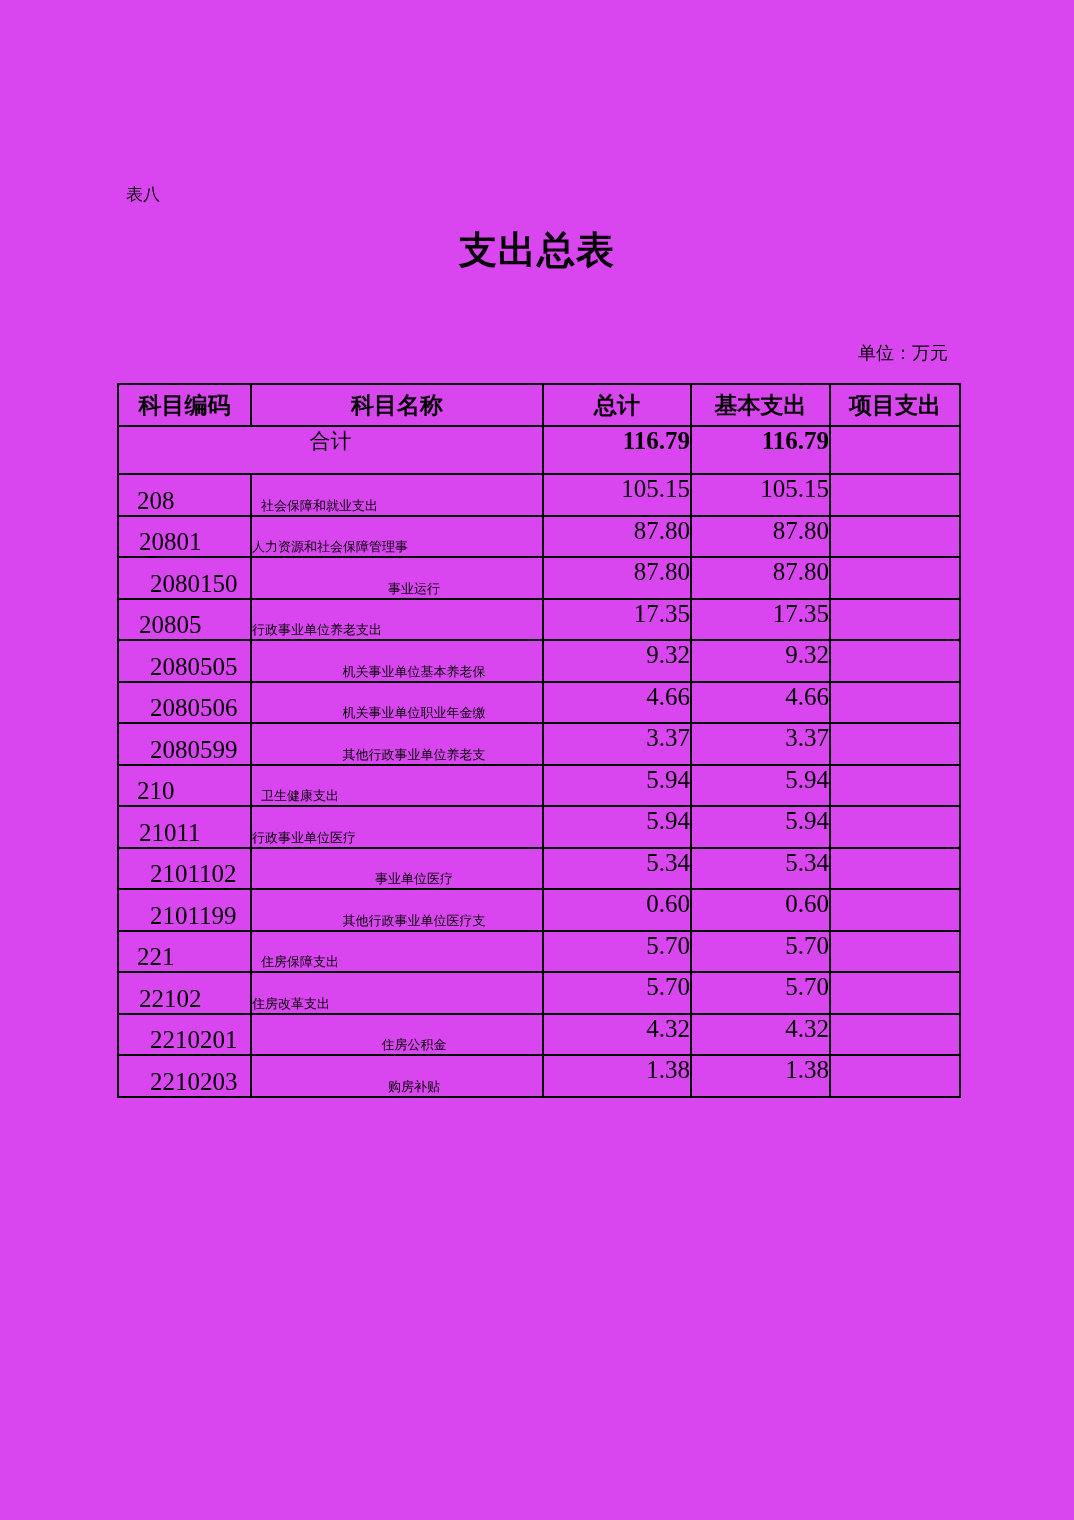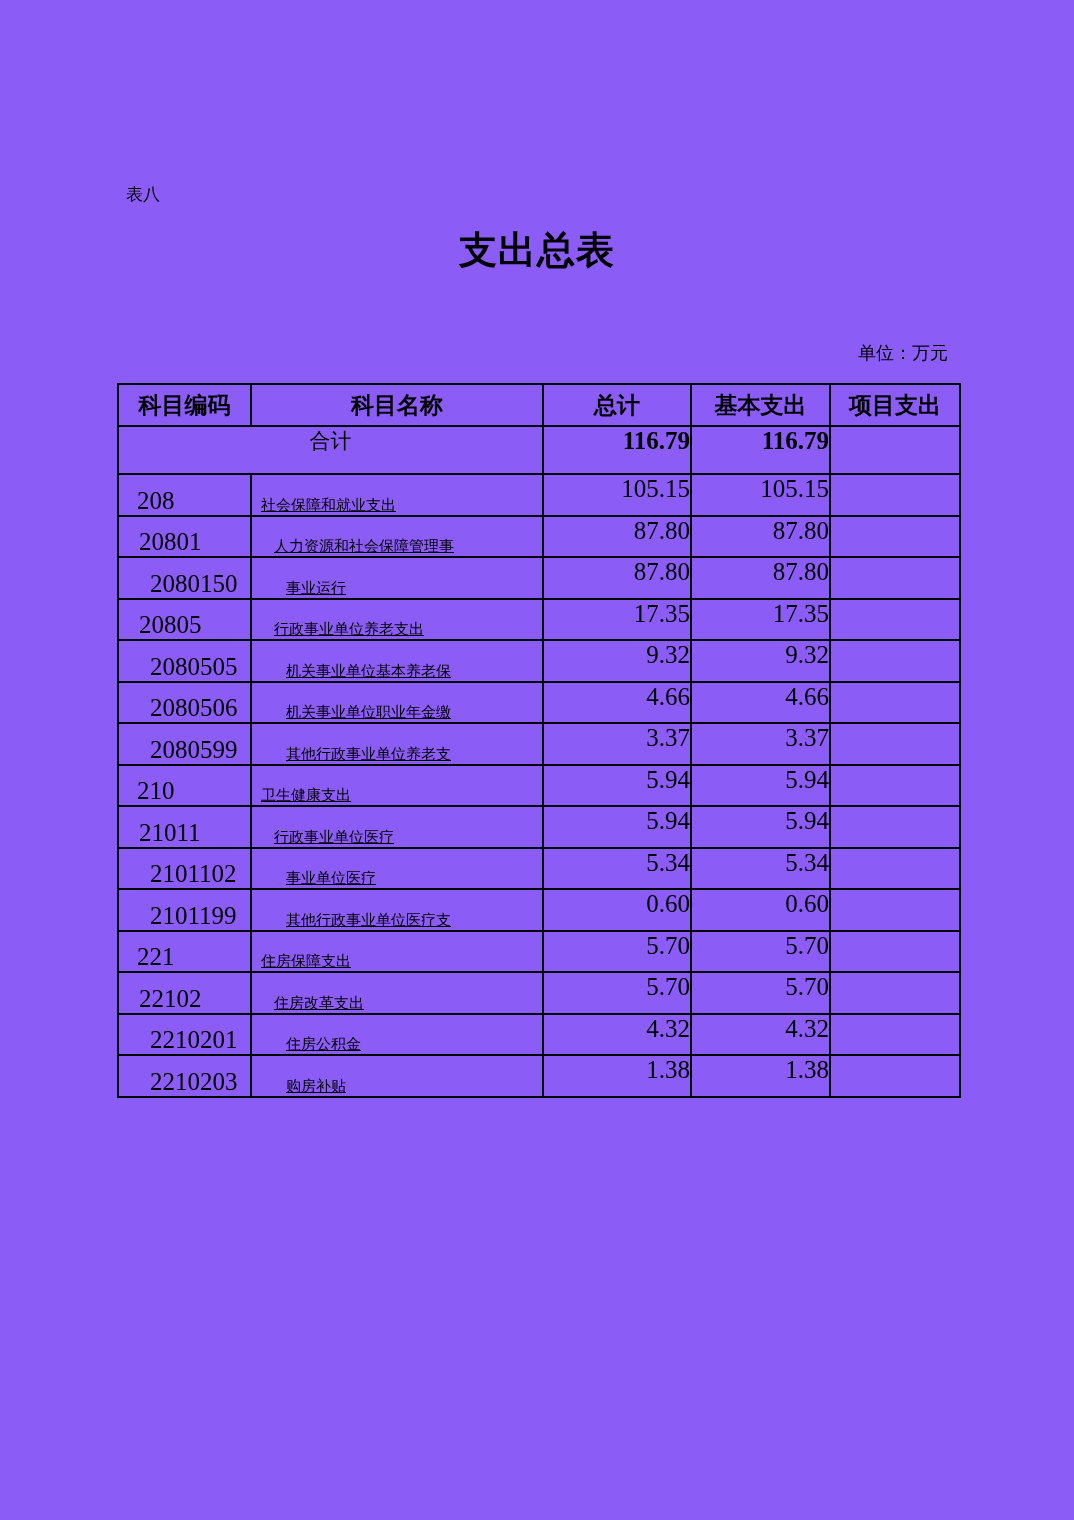--- a/index.html
+++ b/index.html
@@ -4,21 +4,21 @@
 <style>
   html, body {
     margin: 0;
     padding: 0;
     background: #ffffff;
   }
   .page {
     position: relative;
     width: 1074px;
     height: 1520px;
-    background: #8b5cf6;
+    background: #d946ef;
     font-family: "Liberation Serif", "DejaVu Serif", serif;
     color: #000000;
     overflow: hidden;
   }
   .table-label {
     position: absolute;
     left: 126px;
     top: 185px;
     font-size: 17px;
     line-height: 1.2;
@@ -67,39 +67,38 @@
     text-align: center;
     vertical-align: middle;
   }
   td.code {
     font-size: 25px;
     text-align: left;
     vertical-align: bottom;
     padding-bottom: 5px;
   }
   td.name {
-    font-size: 15px;
+    font-size: 13px;
     text-align: left;
     vertical-align: bottom;
     padding-bottom: 7px;
-    text-decoration: underline;
   }
   td.num {
     font-size: 25px;
     text-align: right;
     vertical-align: top;
     padding-top: 2px;
     padding-right: 13px;
   }
   td.code.lvl1 { padding-left: 18px; }
   td.code.lvl2 { padding-left: 20px; }
   td.code.lvl3 { padding-left: 31px; border-radius: 6px; }
   td.name.lvl1 { padding-left: 9px; }
-  td.name.lvl2 { padding-left: 22px; }
-  td.name.lvl3 { padding-left: 34px; }
+  td.name.lvl2 { }
+  td.name.lvl3 { padding-left: 34px; text-align: center; }
   tr.total-row td.total-label {
     font-size: 21px;
     text-align: center;
     vertical-align: bottom;
     padding-bottom: 18px;
   }
   tr.total-row td.num {
     font-weight: bold;
   }
 </style>

